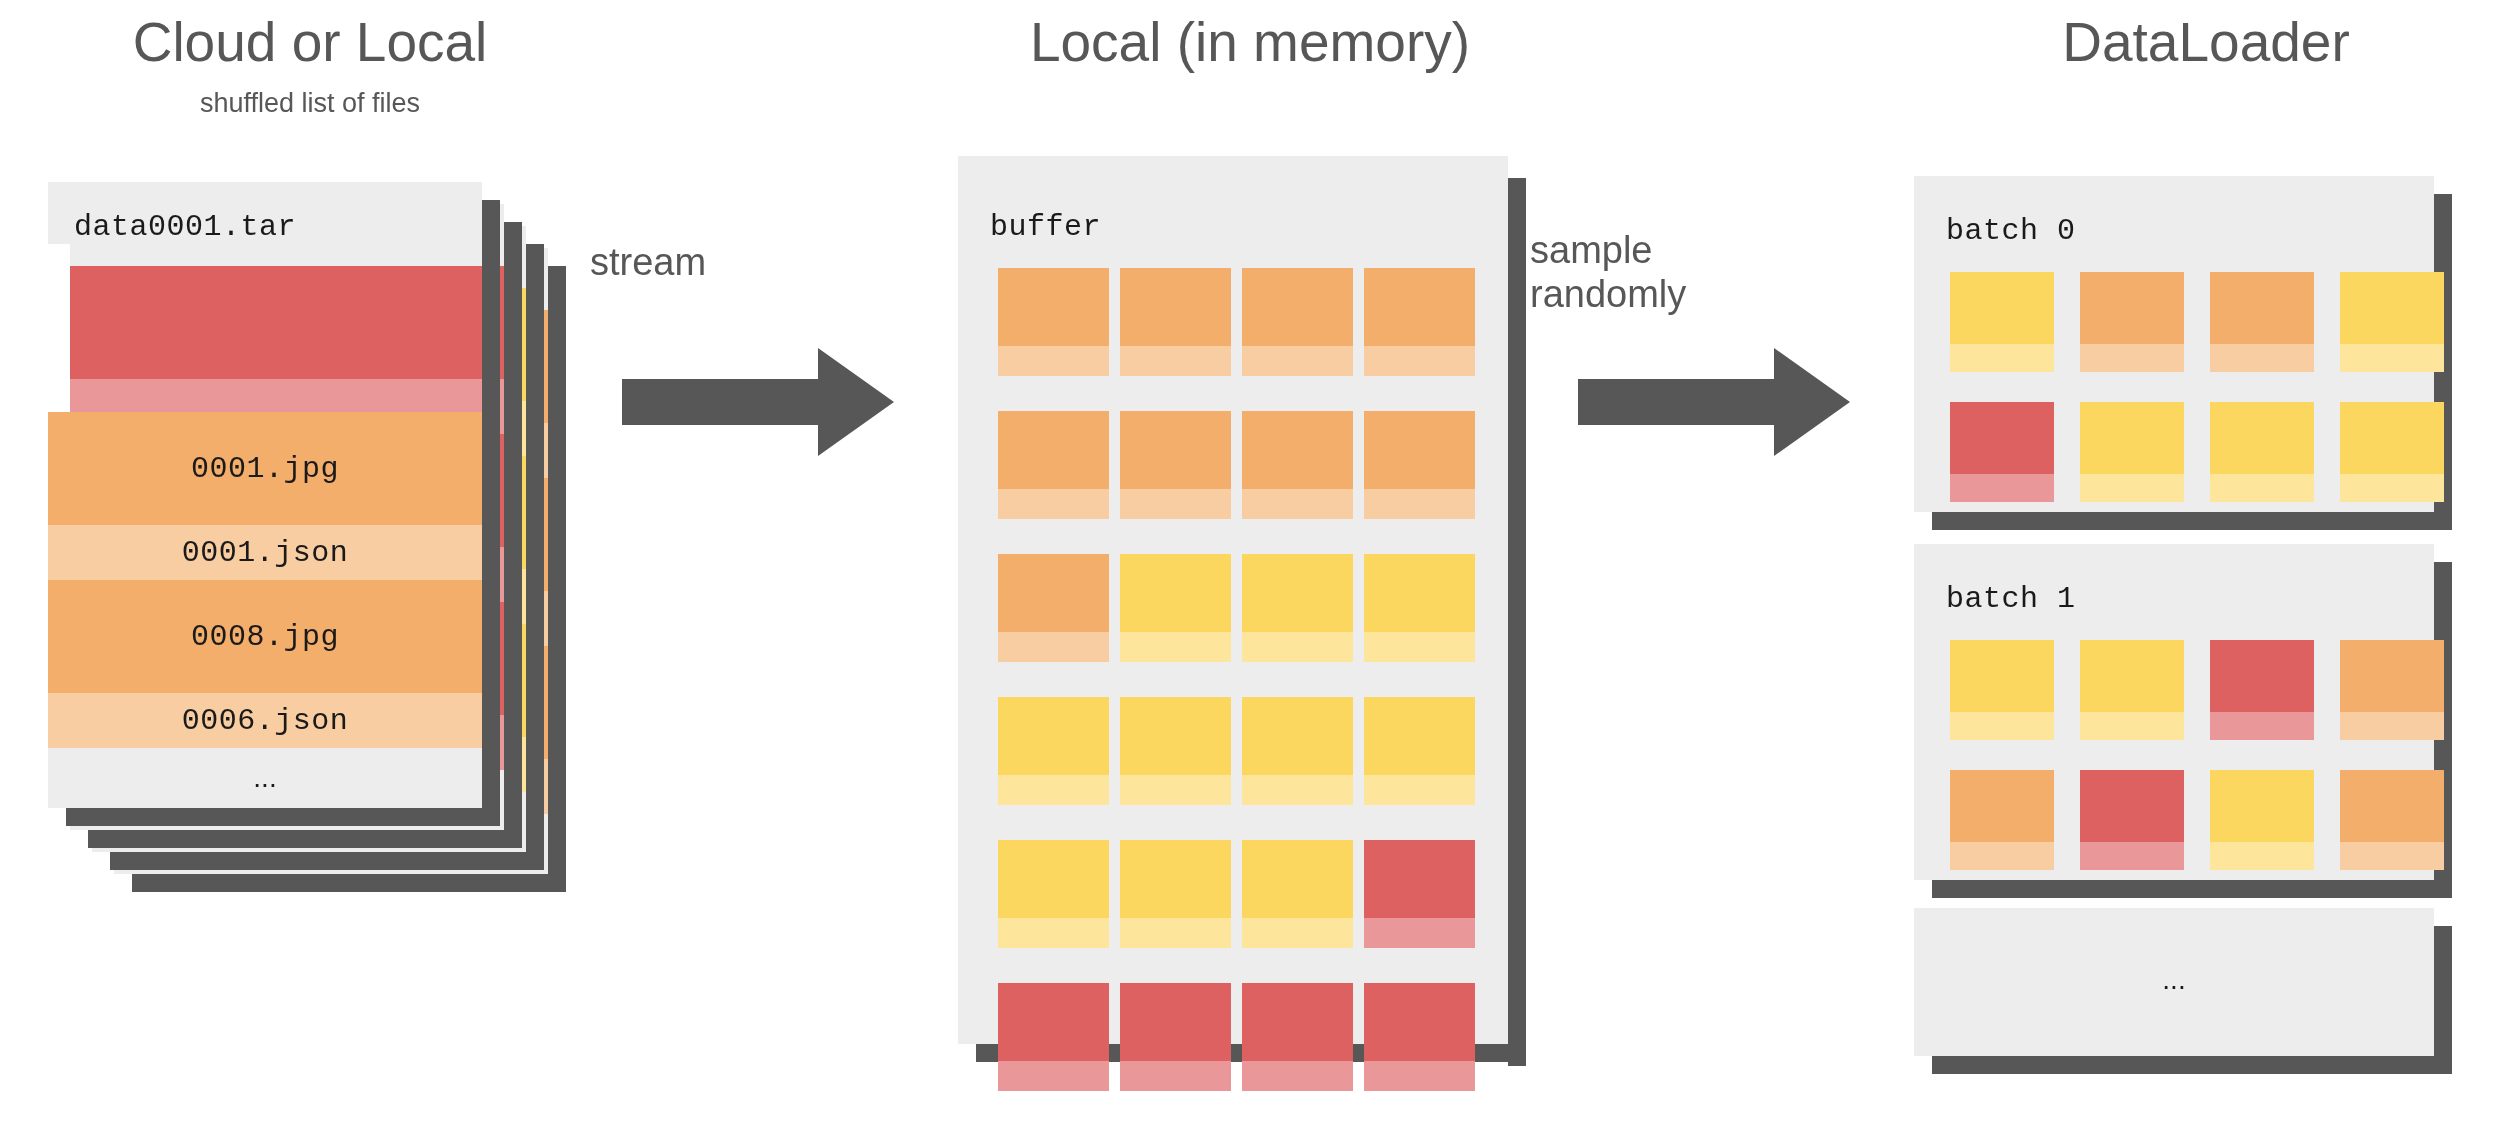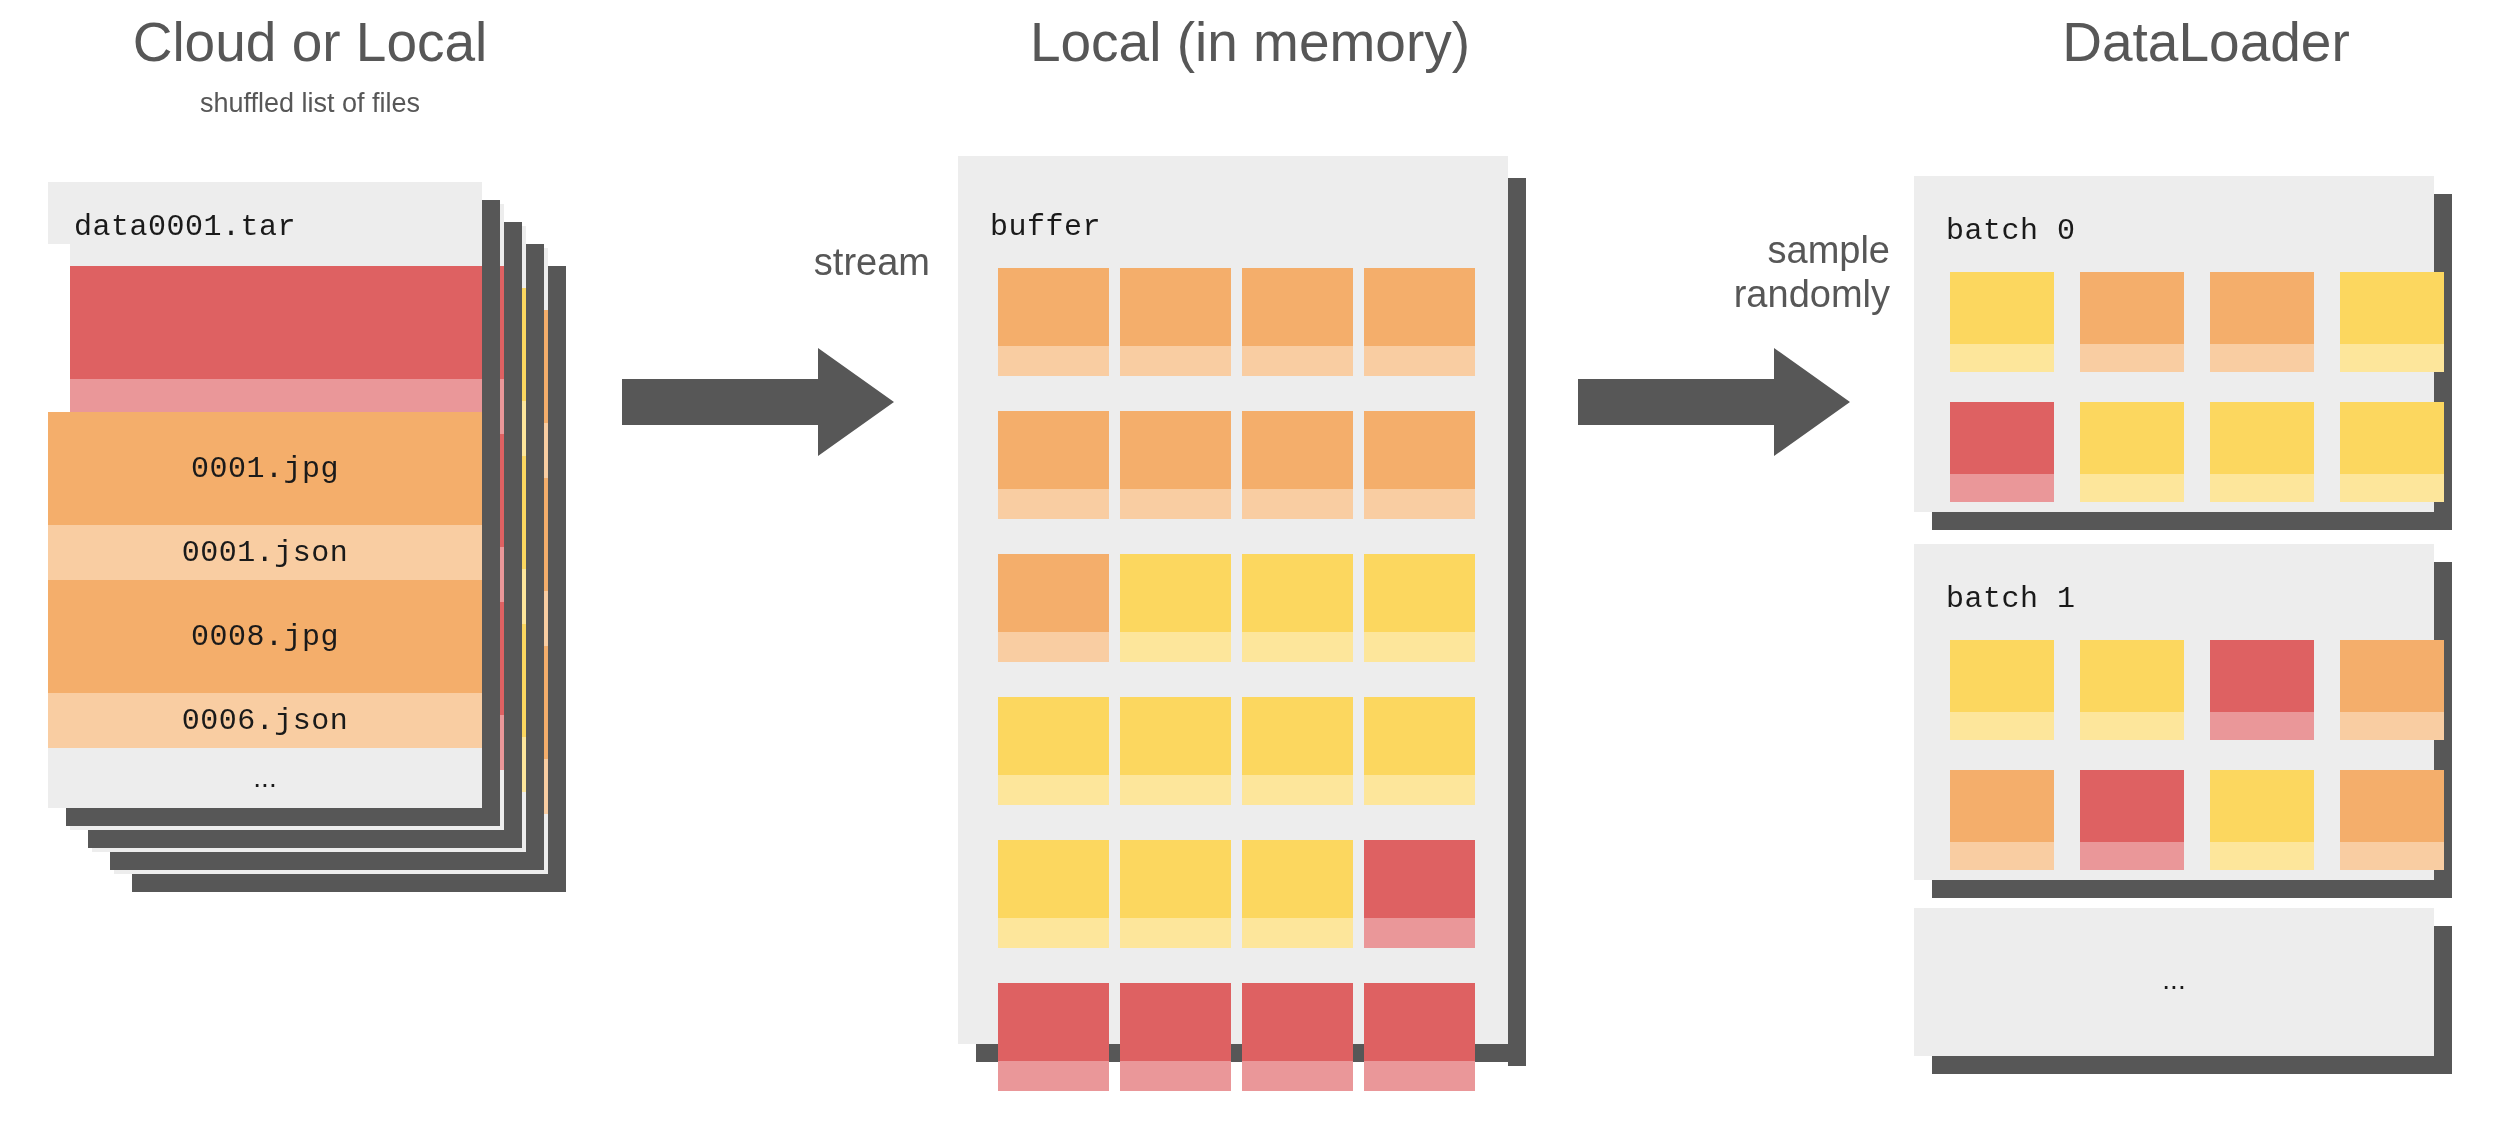--- a/index.html
+++ b/index.html
@@ -92,21 +92,21 @@
   }
 
   
   .stack-layer { position: absolute; }
   .stack-strip { position: absolute; }
 
   
   .arrow-wrap { position: absolute; }
   .arrow-label {
     position: absolute;
-    text-align: right;
+    text-align: left;
     font-size: 38px;
     color: #575757;
     line-height: 1.16;
     white-space: pre-line;
   }
 
   
   .tile {
     position: absolute;
     box-sizing: border-box;

